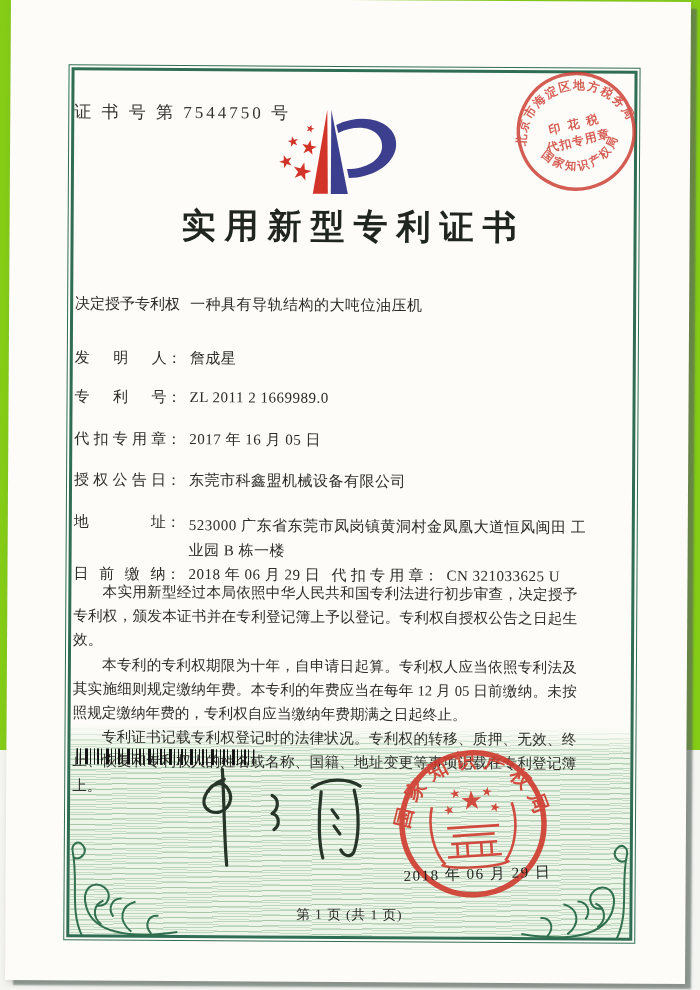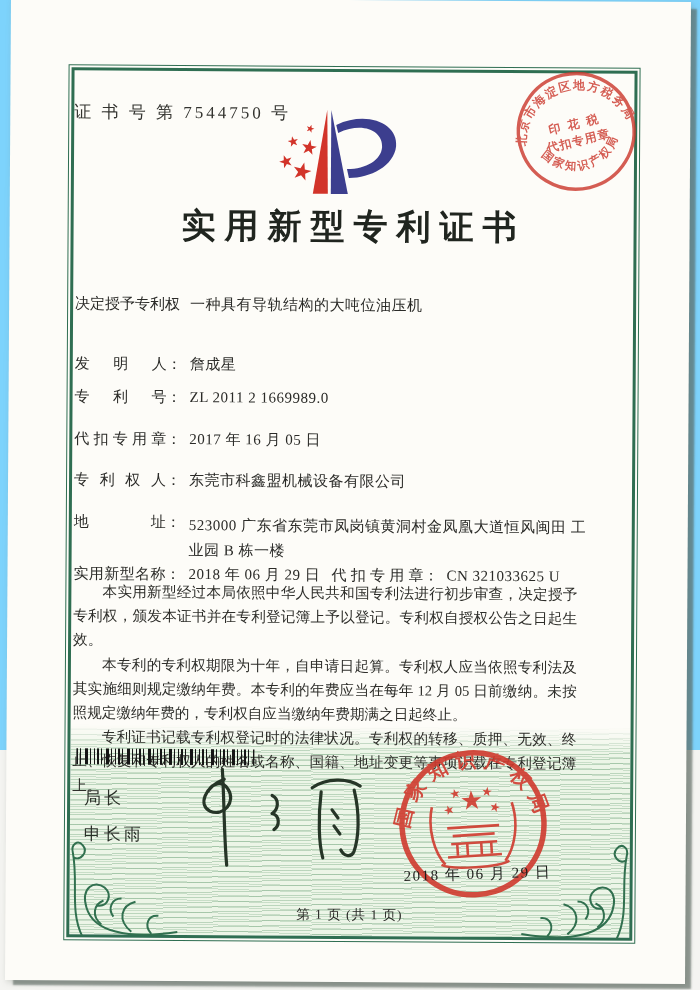--- a/index.html
+++ b/index.html
@@ -1,19 +1,19 @@
 <!DOCTYPE html>
 <html><head>
 <meta charset="utf-8">
 <style>
   * { margin:0; padding:0; box-sizing:border-box; }
   html,body { width:700px; height:990px; background:#f4f4f1; overflow:hidden; }
   body { font-family:"Liberation Serif","DejaVu Serif",serif; color:#2b2b28; }
 
-  .stage { position:relative; width:700px; height:750px; background:#7dd3fc; }
+  .stage { position:relative; width:700px; height:750px; background:#84cc16; }
 
   .paper {
     position:absolute; left:8px; top:0; width:680px; height:982px;
     background:#fdfcf8;
     box-shadow:7px 6px 2px -1px rgba(86,98,90,0.62), 2px 2px 6px rgba(120,128,118,0.35);
     transform:rotate(0.35deg); transform-origin:50% 50%;
   }
 
   
   .frame {
@@ -127,55 +127,51 @@
       <text x="60" y="57" text-anchor="middle" font-size="10.5" font-weight="bold" fill="#cc3b30" letter-spacing="2">印 花 税</text>
       <text x="60" y="72" text-anchor="middle" font-size="10.5" font-weight="bold" fill="#cc3b30" letter-spacing="1">代扣专用章</text>
     </svg>
 
     <div class="title">实用新型专利证书</div>
 
     <div class="fields">
       <div class="frow" style="top:8px">
         <span class="lbl">决定授予专利权</span><span class="colon">：</span><span class="val">一种具有导轨结构的大吨位油压机</span>
       </div>
-      <div class="frow" style="top:68px">
+      <div class="frow" style="top:62px">
         <span class="lbl">发明人</span><span class="colon">：</span><span class="val">詹成星</span>
       </div>
       <div class="frow" style="top:101px">
         <span class="lbl">专利号</span><span class="colon">：</span><span class="val">ZL 2011 2 1669989.0</span>
       </div>
       <div class="frow" style="top:143px">
         <span class="lbl">代扣专用章</span><span class="colon">：</span><span class="val">2017 年 16 月 05 日</span>
       </div>
       <div class="frow" style="top:184px">
-        <span class="lbl">专利权人</span><span class="colon">：</span><span class="val">东莞市科鑫盟机械设备有限公司</span>
+        <span class="lbl">授权公告日</span><span class="colon">：</span><span class="val">东莞市科鑫盟机械设备有限公司</span>
       </div>
       <div class="frow" style="top:226px">
         <span class="lbl">地址</span><span class="colon">：</span><span class="val val-wrap">523000 广东省东莞市凤岗镇黄洞村金凤凰大道恒风闽田 工业园 B 栋一楼</span>
       </div>
       <div class="frow" style="top:278px; width:520px">
-        <span class="lbl">实用新型名称</span><span class="colon">：</span><span class="val">2018 年 06 月 29 日</span>
+        <span class="lbl">日前缴纳</span><span class="colon">：</span><span class="val">2018 年 06 月 29 日</span>
         <span class="pair2">
           <span class="lbl">代扣专用章</span><span class="colon">：</span><span class="val">CN 321033625 U</span>
         </span>
       </div>
     </div>
 
     <div class="paras">
       <p>本实用新型经过本局依照中华人民共和国专利法进行初步审查，决定授予专利权，颁发本证书并在专利登记簿上予以登记。专利权自授权公告之日起生效。</p>
       <p>本专利的专利权期限为十年，自申请日起算。专利权人应当依照专利法及其实施细则规定缴纳年费。本专利的年费应当在每年 12 月 05 日前缴纳。未按照规定缴纳年费的，专利权自应当缴纳年费期满之日起终止。</p>
       <p>专利证书记载专利权登记时的法律状况。专利权的转移、质押、无效、终止、恢复和专利权人的姓名或名称、国籍、地址变更等事项记载在专利登记簿上。</p>
     </div>
 
     <div class="barcode"></div>
 
-    <div class="officer">
-      <div>局长</div>
-      <div>申长雨</div>
-    </div>
 
     <svg class="signature" viewBox="0 0 190 115">
       <g fill="none" stroke="#263527" stroke-width="3.2" stroke-linecap="round" stroke-linejoin="round">
         <path d="M40,22 C20,30 14,48 26,54 C40,60 52,44 44,32 C38,23 28,26 24,34"></path>
         <path d="M38,12 C40,38 40,78 43,108"></path>
         <path d="M88,38 C96,42 94,52 88,56 C96,58 96,68 90,72"></path>
         <path d="M128,30 C142,20 164,20 176,28"></path>
         <path d="M137,34 C134,60 135,86 139,100"></path>
         <path d="M170,32 C176,56 175,80 170,94 C167,100 160,98 157,92"></path>
         <path d="M148,52 l6,8 M150,68 l6,8"></path>

